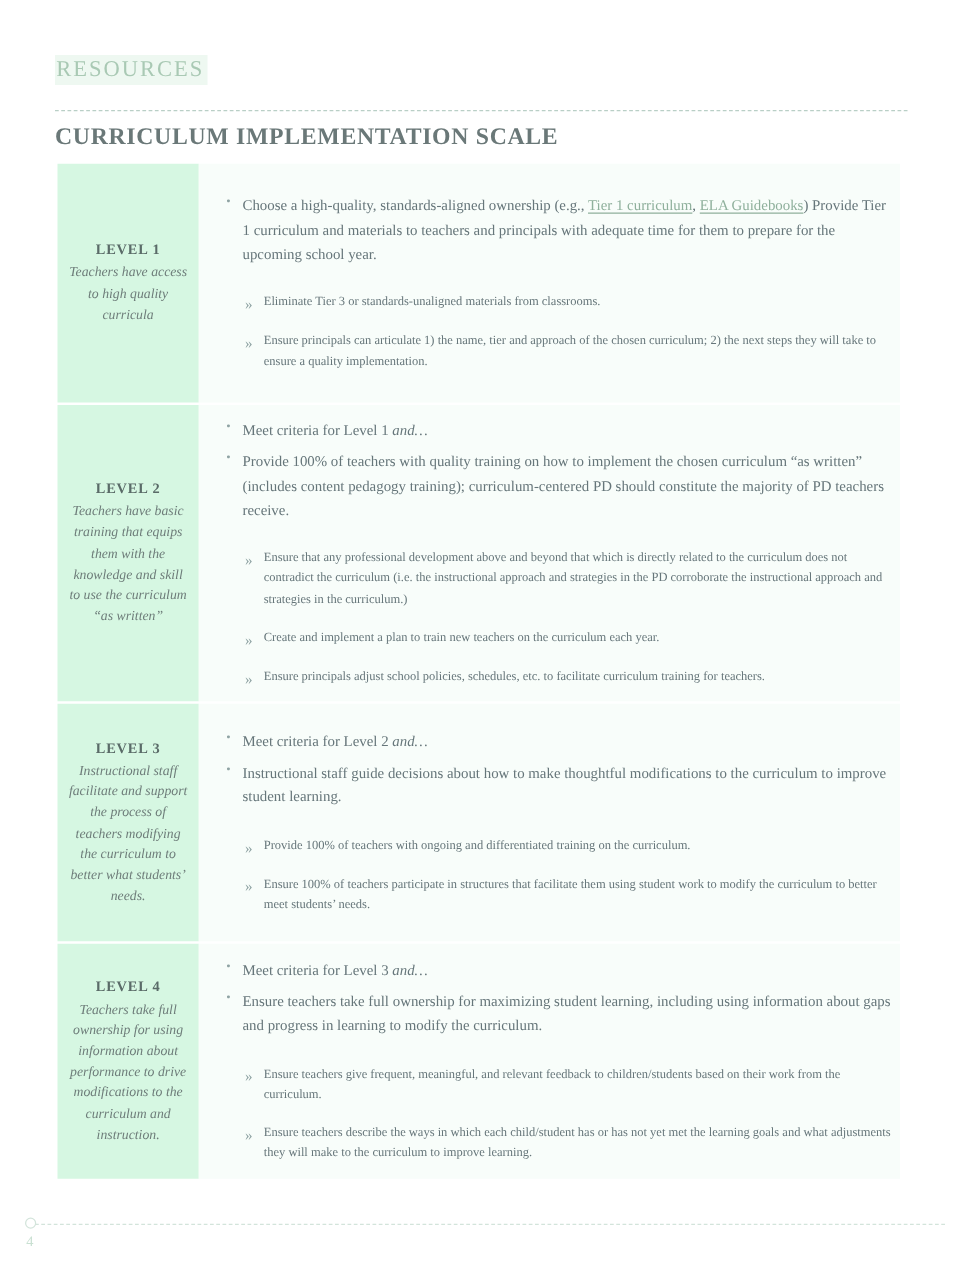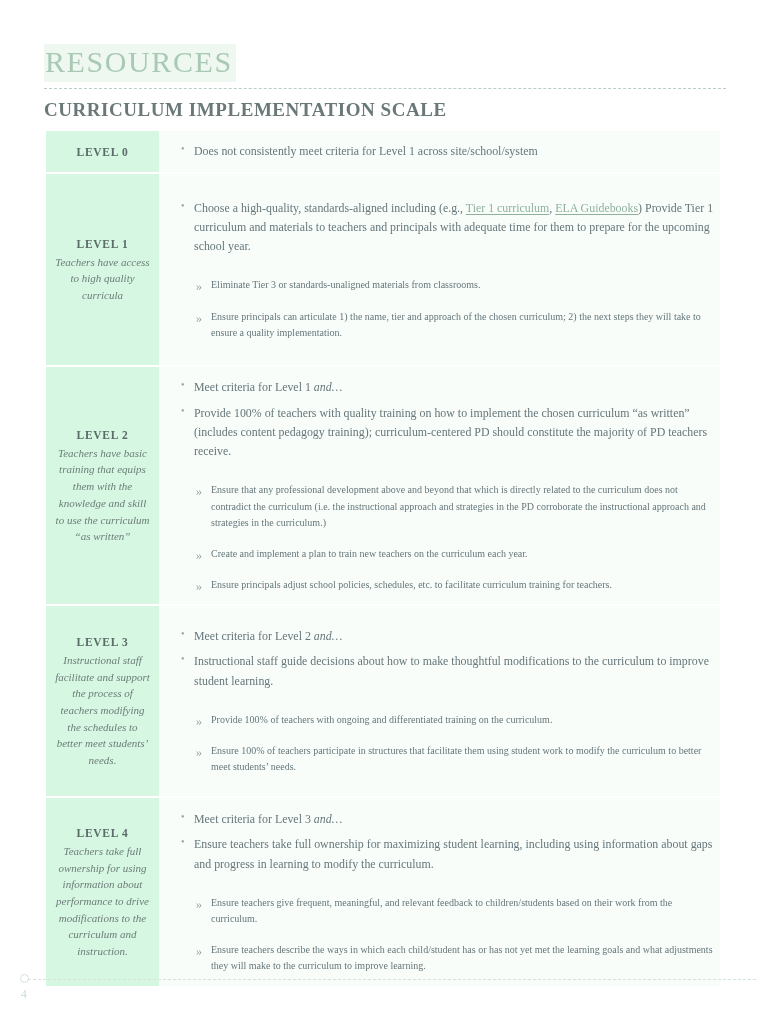--- a/index.html
+++ b/index.html
@@ -26,21 +26,21 @@
 
   
   .section-header {
     position: absolute;
     left: 44px;
     top: 44px;
   }
   .section-header-text {
     display: inline-block;
     font-family: "Liberation Serif", "DejaVu Serif", serif;
-    font-size: 30px;
+    font-size: 18px;
     letter-spacing: 1.6px;
     color: #a9c9b4;
     background: #eef8f1;
     padding: 1px 3px 2px 1px;
     line-height: 1.15;
   }
 
   .header-rule {
     position: absolute;
     left: 44px;
@@ -208,39 +208,29 @@
   <div class="section-header">
     <span class="section-header-text">RESOURCES</span>
   </div>
 
   <div class="header-rule"></div>
 
   <div class="page-title">CURRICULUM IMPLEMENTATION SCALE</div>
 
   <div class="scale-table">
 
-    <div class="scale-row">
-      <div class="level-cell">
-        <div class="level-name">LEVEL 0</div>
-      </div>
-      <div class="content-cell">
-        <ul class="bullets">
-          <li>Does not consistently meet criteria for Level 1 across site/school/system</li>
-        </ul>
-      </div>
-    </div>
 
     <div class="scale-row" style="min-height:191px;">
       <div class="level-cell">
         <div class="level-name">LEVEL 1</div>
         <div class="level-desc">Teachers have access to high quality curricula</div>
       </div>
       <div class="content-cell">
         <ul class="bullets">
-          <li><span>Choose a high-quality, standards-aligned including (e.g., </span><a class="doclink" href="#">Tier 1 curriculum</a><span>, </span><a class="doclink" href="#">ELA Guidebooks</a><span>) Provide Tier 1 curriculum and materials to teachers and principals with adequate time for them to prepare for the upcoming school year.</span></li>
+          <li><span>Choose a high-quality, standards-aligned ownership (e.g., </span><a class="doclink" href="#">Tier 1 curriculum</a><span>, </span><a class="doclink" href="#">ELA Guidebooks</a><span>) Provide Tier 1 curriculum and materials to teachers and principals with adequate time for them to prepare for the upcoming school year.</span></li>
         </ul>
         <ul class="subbullets">
           <li>Eliminate Tier 3 or standards-unaligned materials from classrooms.</li>
           <li>Ensure principals can articulate 1) the name, tier and approach of the chosen curriculum; 2) the next steps they will take to ensure a quality implementation.</li>
         </ul>
       </div>
     </div>
 
     <div class="scale-row" style="min-height:200px;">
       <div class="level-cell">
@@ -256,21 +246,21 @@
           <li>Ensure that any professional development above and beyond that which is directly related to the curriculum does not contradict the curriculum (i.e. the instructional approach and strategies in the PD corroborate the instructional approach and strategies in the curriculum.)</li>
           <li>Create and implement a plan to train new teachers on the curriculum each year.</li>
           <li>Ensure principals adjust school policies, schedules, etc. to facilitate curriculum training for teachers.</li>
         </ul>
       </div>
     </div>
 
     <div class="scale-row" style="min-height:190px;">
       <div class="level-cell">
         <div class="level-name">LEVEL 3</div>
-        <div class="level-desc">Instructional staff facilitate and support the process of teachers modifying the schedules to better meet students’ needs.</div>
+        <div class="level-desc">Instructional staff facilitate and support the process of teachers modifying the curriculum to better what students’ needs.</div>
       </div>
       <div class="content-cell">
         <ul class="bullets">
           <li><span>Meet criteria for Level 2 </span><span class="ital">and…</span></li>
           <li>Instructional staff guide decisions about how to make thoughtful modifications to the curriculum to improve student learning.</li>
         </ul>
         <ul class="subbullets">
           <li>Provide 100% of teachers with ongoing and differentiated training on the curriculum.</li>
           <li>Ensure 100% of teachers participate in structures that facilitate them using student work to modify the curriculum to better meet students’ needs.</li>
         </ul>

